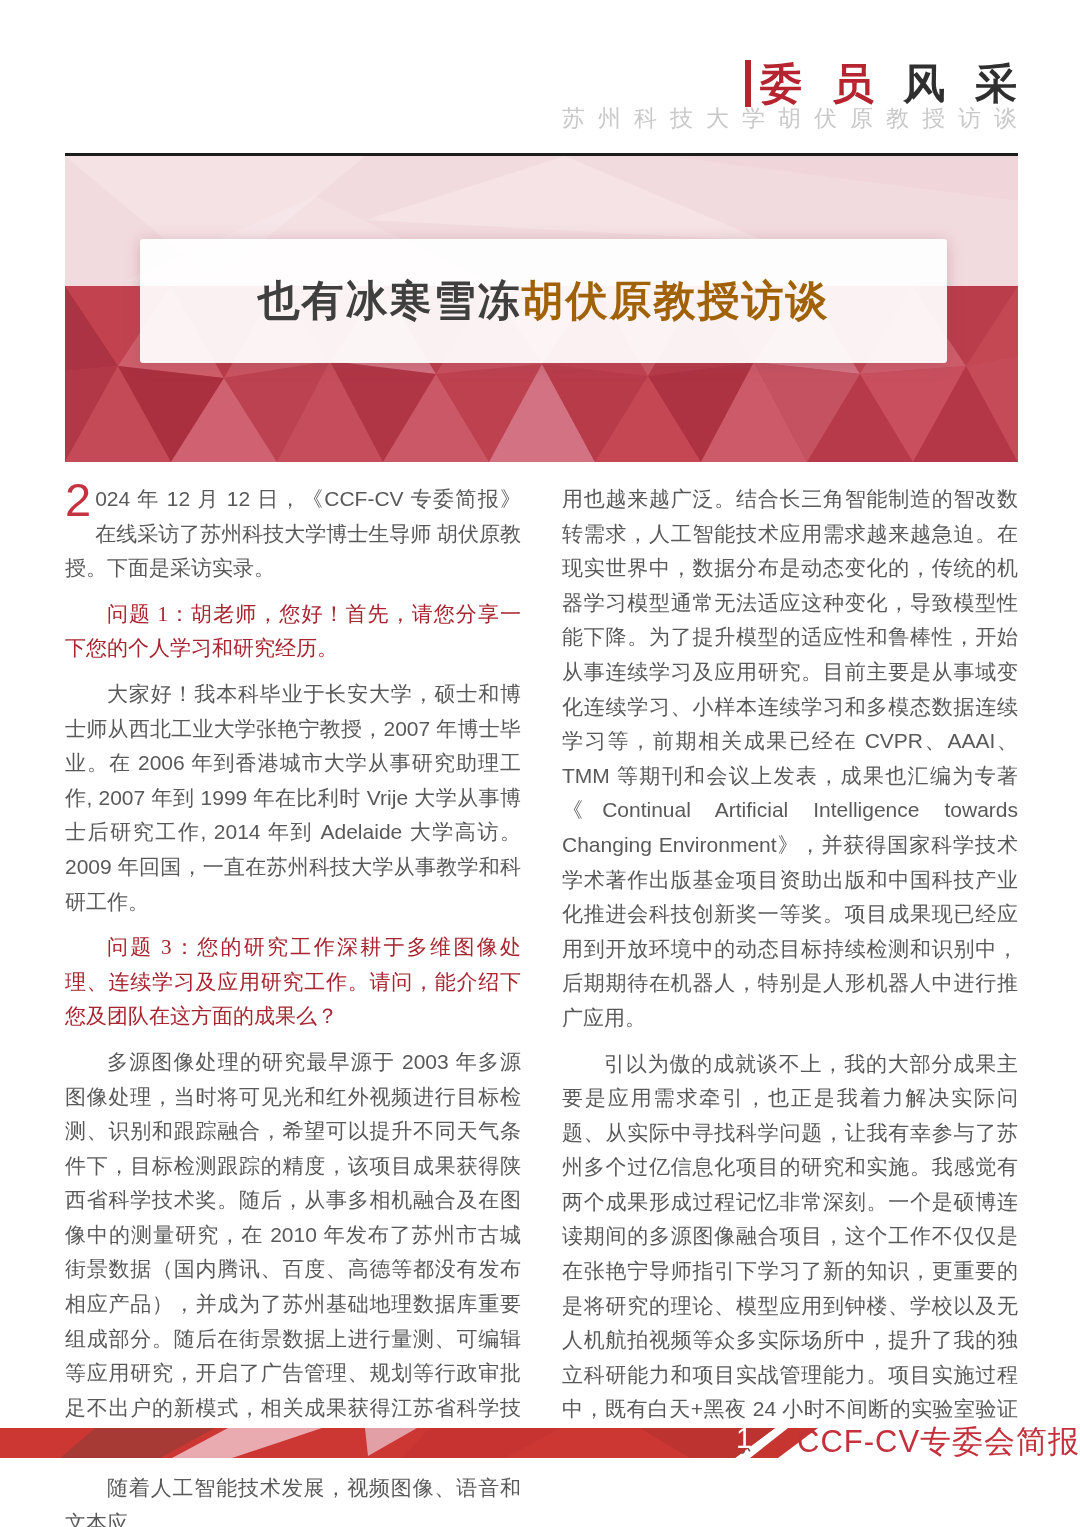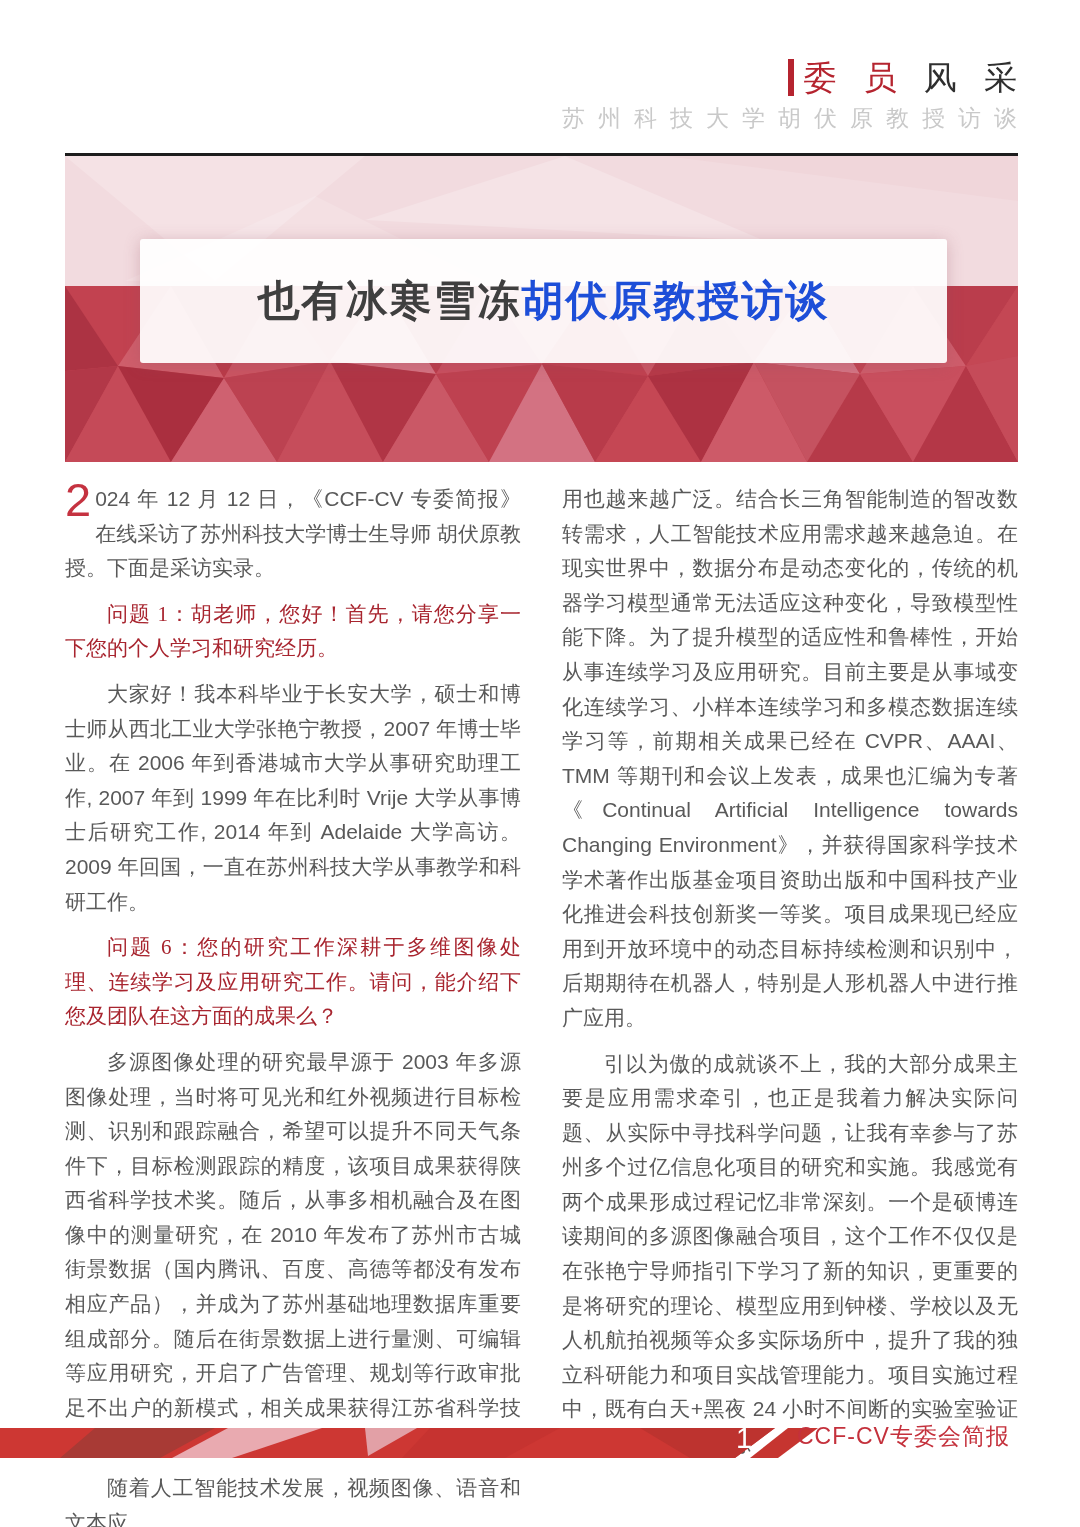--- a/index.html
+++ b/index.html
@@ -4,21 +4,21 @@
 <style>
   html,body{margin:0;padding:0;}
   body{
     width:1080px;height:1527px;position:relative;background:#ffffff;
     font-family:"Liberation Sans","DejaVu Sans",sans-serif;
     overflow:hidden;
   }
   
   .header-title{
     position:absolute;top:56px;right:63px;
-    font-size:33px;font-weight:normal;letter-spacing:9px;margin-right:-9px;
+    font-size:42px;font-weight:bold;letter-spacing:9px;margin-right:-9px;
     white-space:nowrap;
   }
   .header-title .bar{
     border-left:6px solid #b5242f;padding-left:9px;
   }
   .header-title .red{color:#b5242f;}
   .header-title .dark{color:#2f2f2f;}
   .header-subtitle{
     position:absolute;top:103px;right:63px;
     font-size:23px;color:#c9c9c9;letter-spacing:13px;margin-right:-13px;
@@ -37,21 +37,21 @@
   .banner-card{
     position:absolute;left:75px;top:83px;width:807px;height:124px;
     background:rgba(255,255,255,0.93);border-radius:3px;
     box-shadow:0 2px 16px rgba(150,80,95,0.30);
     display:flex;align-items:center;justify-content:center;
   }
   .banner-title{
     font-size:42px;font-weight:600;letter-spacing:2px;white-space:nowrap;
   }
   .banner-title .dark{color:#3f3f3f;}
-  .banner-title .red{color:#1d4ed8;}
+  .banner-title .red{color:#a16207;}
   
   .content{
     position:absolute;top:482px;left:65px;width:953px;
     display:flex;gap:41px;
   }
   .col{
     width:456px;font-size:21px;line-height:34.6px;
     text-align:justify;color:#595959;
   }
   .col p{margin:0 0 11px 0;}
@@ -68,21 +68,21 @@
     margin:1px 4px 0 0;font-weight:400;
   }
   
   .footer-strip{position:absolute;left:0;top:1420px;width:820px;height:40px;}
   .page-num{
     position:absolute;left:729px;top:1422px;width:30px;
     color:#ffffff;font-size:29px;text-align:center;
   }
   .footer-brand{
     position:absolute;left:797px;top:1421px;
-    font-size:23px;font-weight:500;color:#c4313c;letter-spacing:1px;
+    font-size:31px;font-weight:500;color:#c4313c;letter-spacing:1px;
     white-space:nowrap;
   }
 </style>
 </head>
 <body>
 
 <div class="header-title">
   <span class="bar"><span class="red">委 员</span></span>
   <span class="dark">风 采</span>
 </div>
@@ -149,21 +149,21 @@
       <span class="dark">也有冰寒雪冻</span><span class="red">胡伏原教授访谈</span>
     </div>
   </div>
 </div>
 
 <div class="content">
   <div class="col" id="left-col">
       <p class="lead"><span class="dropcap">2</span>024 年 12 月 12 日，《CCF-CV 专委简报》在线采访了苏州科技大学博士生导师 胡伏原教授。下面是采访实录。</p>
       <p class="question">问题 1：胡老师，您好！首先，请您分享一下您的个人学习和研究经历。</p>
       <p class="answer">大家好！我本科毕业于长安大学，硕士和博士师从西北工业大学张艳宁教授，2007 年博士毕业。在 2006 年到香港城市大学从事研究助理工作, 2007 年到 1999 年在比利时 Vrije 大学从事博士后研究工作, 2014 年到 Adelaide 大学高访。2009 年回国，一直在苏州科技大学从事教学和科研工作。</p>
-      <p class="question">问题 6：您的研究工作深耕于多维图像处理、连续学习及应用研究工作。请问，能介绍下您及团队在这方面的成果么？</p>
+      <p class="question">问题 3：您的研究工作深耕于多维图像处理、连续学习及应用研究工作。请问，能介绍下您及团队在这方面的成果么？</p>
       <p class="answer">多源图像处理的研究最早源于 2003 年多源图像处理，当时将可见光和红外视频进行目标检测、识别和跟踪融合，希望可以提升不同天气条件下，目标检测跟踪的精度，该项目成果获得陕西省科学技术奖。随后，从事多相机融合及在图像中的测量研究，在 2010 年发布了苏州市古城街景数据（国内腾讯、百度、高德等都没有发布相应产品），并成为了苏州基础地理数据库重要组成部分。随后在街景数据上进行量测、可编辑等应用研究，开启了广告管理、规划等行政审批足不出户的新模式，相关成果获得江苏省科学技术奖。</p>
       <p class="answer">随着人工智能技术发展，视频图像、语音和文本应</p>
     </div>
   <div class="col" id="right-col">
       <p class="answer-cont">用也越来越广泛。结合长三角智能制造的智改数转需求，人工智能技术应用需求越来越急迫。在现实世界中，数据分布是动态变化的，传统的机器学习模型通常无法适应这种变化，导致模型性能下降。为了提升模型的适应性和鲁棒性，开始从事连续学习及应用研究。目前主要是从事域变化连续学习、小样本连续学习和多模态数据连续学习等，前期相关成果已经在 CVPR、AAAI、TMM 等期刊和会议上发表，成果也汇编为专著《Continual Artificial Intelligence towards Changing Environment》，并获得国家科学技术学术著作出版基金项目资助出版和中国科技产业化推进会科技创新奖一等奖。项目成果现已经应用到开放环境中的动态目标持续检测和识别中，后期期待在机器人，特别是人形机器人中进行推广应用。</p>
       <p class="answer">引以为傲的成就谈不上，我的大部分成果主要是应用需求牵引，也正是我着力解决实际问题、从实际中寻找科学问题，让我有幸参与了苏州多个过亿信息化项目的研究和实施。我感觉有两个成果形成过程记忆非常深刻。一个是硕博连读期间的多源图像融合项目，这个工作不仅仅是在张艳宁导师指引下学习了新的知识，更重要的是将研究的理论、模型应用到钟楼、学校以及无人机航拍视频等众多实际场所中，提升了我的独立科研能力和项目实战管理能力。项目实施过程中，既有白天+黑夜 24 小时不间断的实验室验证实验，也有冰寒雪冻</p>
     </div>
 </div>
 
 <div class="footer-strip">

